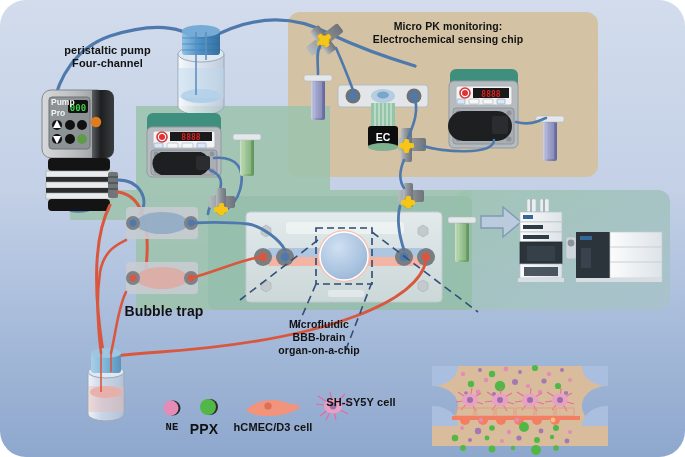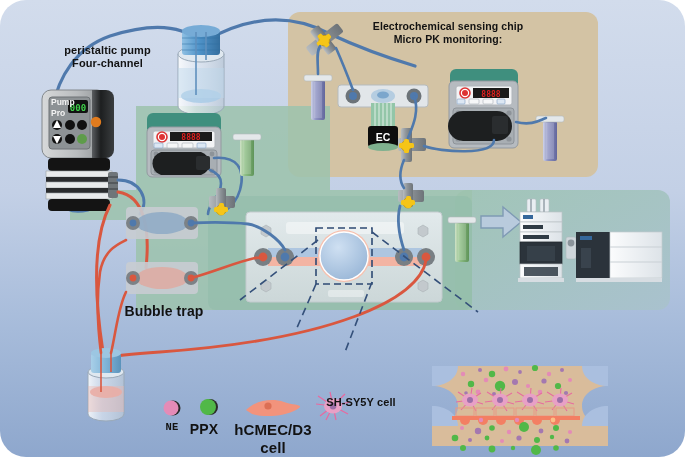--- a/index.html
+++ b/index.html
@@ -528,26 +528,31 @@
     </g>
   </g>
 </svg>
 
 <div class="lbl" style="left:45px;top:44px;width:125px;font-size:11px;">
   <div>peristaltic pump</div>
   <div>Four-channel</div>
 </div>
 
 <div class="lbl" style="left:343px;top:20px;width:210px;font-size:10.5px;">
+  <div>Micro PK monitoring:</div>
   <div>Electrochemical sensing chip</div>
-  <div>Micro PK monitoring:</div>
 </div>
 
 
 <div class="lbl" style="left:120px;top:303px;width:88px;font-size:14px;">Bubble trap</div>
 
+<div class="lbl" style="left:264px;top:318px;width:110px;font-size:10.5px;">
+  <div>Microfluidic</div>
+  <div>BBB-brain</div>
+  <div>organ-on-a-chip</div>
+</div>
 
 <div class="lbl" style="left:154px;top:421px;width:36px;font-size:10.5px;font-family:Liberation Mono, monospace;">NE</div>
 <div class="lbl" style="left:184px;top:421px;width:40px;font-size:14px;">PPX</div>
-<div class="lbl" style="left:227px;top:421px;width:92px;font-size:15px;">hCMEC/D3 cell</div>
+<div class="lbl" style="left:227px;top:421px;width:92px;font-size:11px;">hCMEC/D3 cell</div>
 <div class="lbl" style="left:315px;top:396px;width:92px;font-size:11px;">SH-SY5Y cell</div>
 
 </div>
 
 </body></html>

